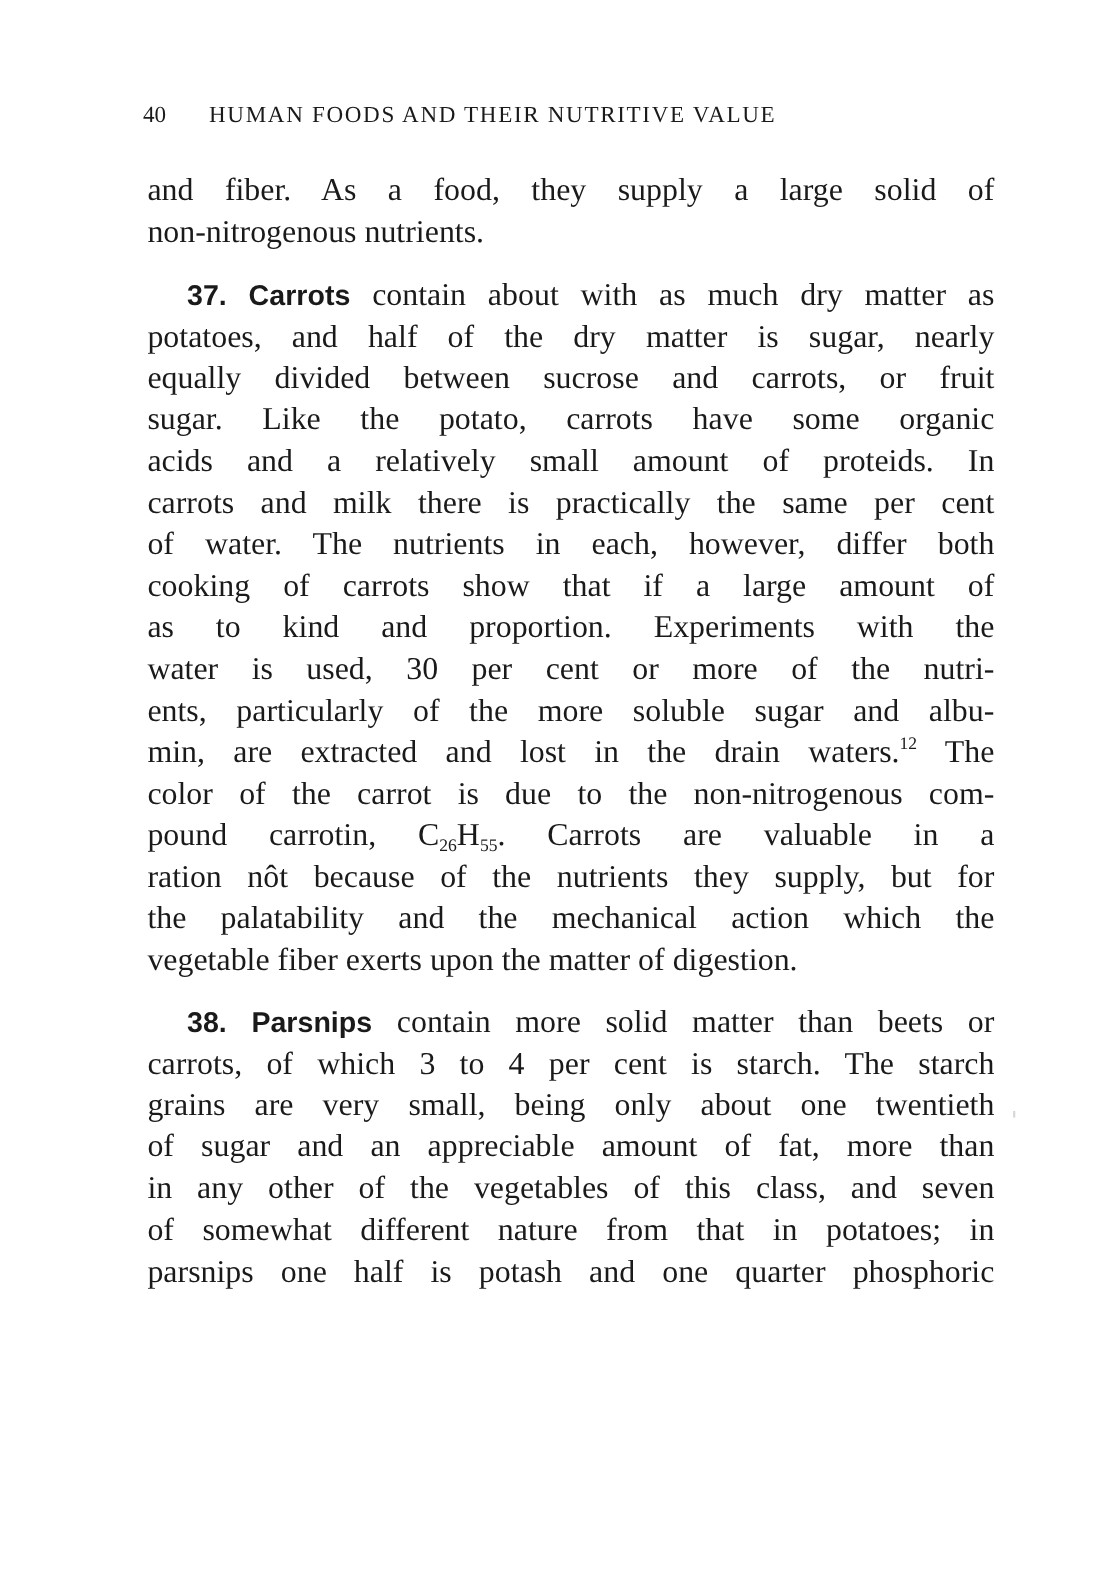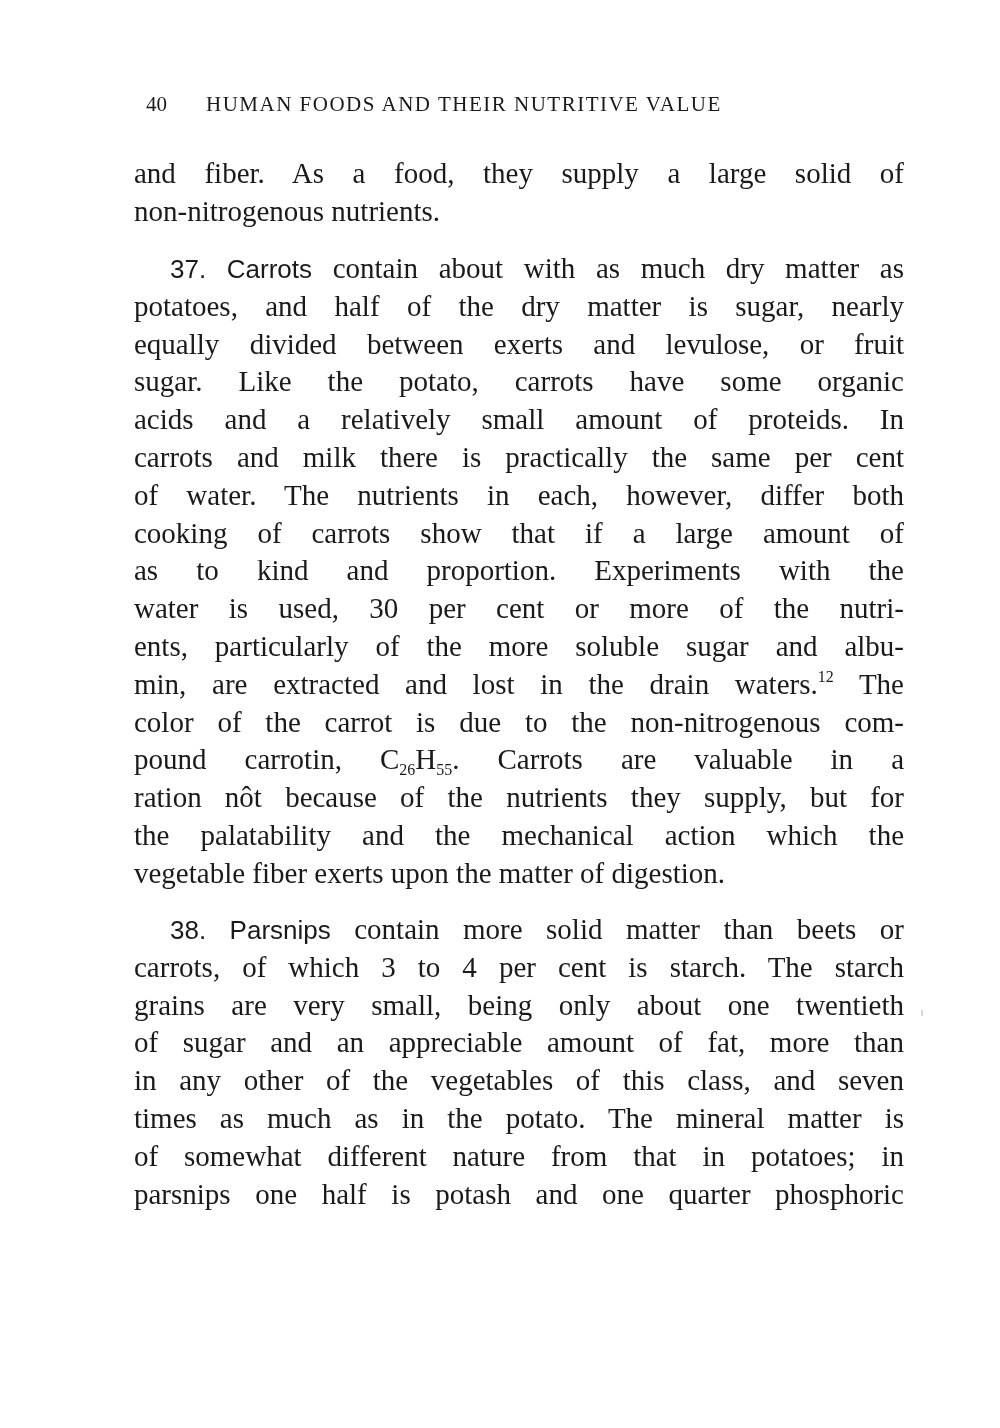--- a/index.html
+++ b/index.html
@@ -15,21 +15,21 @@
       color: #1a1a1a;
       font-family: "Liberation Serif", "DejaVu Serif", serif;
     }
     .page {
       position: absolute;
       left: 0; top: 0;
       width: 1000px; height: 1428px;
     }
     .running-head {
       position: absolute;
-      left: 146px;
+      left: 130px;
       top: 92px;
       width: 700px;
       font-size: 21px;
       letter-spacing: 1.5px;
       white-space: nowrap;
     }
     .running-head .page-number {
       display: inline-block;
       width: 60px;
       letter-spacing: 0;
@@ -52,21 +52,21 @@
       overflow: visible;
     }
     .line.last {
       text-align-last: left;
     }
     .line.indent {
       padding-left: 36px;
     }
     .sec-num, .sec-title {
       font-family: "Liberation Sans", "DejaVu Sans", sans-serif;
-      font-weight: normal;
+      font-weight: bold;
       font-size: 26px;
     }
     sup.fn {
       font-size: 16px;
       vertical-align: 12px;
       line-height: 0;
     }
     sub.chem {
       font-size: 16px;
       vertical-align: -6px;
@@ -94,21 +94,21 @@
   </div>
 
   <div class="textblock block1">
     <div class="line">and fiber.  As a food, they supply a large solid of</div>
     <div class="line last">non-nitrogenous nutrients.</div>
   </div>
 
   <div class="textblock block2">
     <div class="line indent"><span class="sec-num">37.</span> <span class="sec-title">Carrots</span><span> contain about with as much dry matter as</span></div>
     <div class="line">potatoes, and half of the dry matter is sugar, nearly</div>
-    <div class="line">equally divided between exerts and levulose, or fruit</div>
+    <div class="line">equally divided between sucrose and carrots, or fruit</div>
     <div class="line">sugar.  Like the potato, carrots have some organic</div>
     <div class="line">acids and a relatively small amount of proteids.  In</div>
     <div class="line">carrots and milk there is practically the same per cent</div>
     <div class="line">of water.  The nutrients in each, however, differ both</div>
     <div class="line">cooking of carrots show that if a large amount of</div>
     <div class="line">as to kind and proportion.  Experiments with the</div>
     <div class="line">water is used, 30 per cent or more of the nutri-</div>
     <div class="line">ents, particularly of the more soluble sugar and albu-</div>
     <div class="line"><span>min, are extracted and lost in the drain waters.</span><sup class="fn">12</sup><span>  The</span></div>
     <div class="line">color of the carrot is due to the non-nitrogenous com-</div>
@@ -117,19 +117,18 @@
     <div class="line">the palatability and the mechanical action which the</div>
     <div class="line last">vegetable fiber exerts upon the matter of digestion.</div>
   </div>
 
   <div class="textblock block3">
     <div class="line indent"><span class="sec-num">38.</span> <span class="sec-title">Parsnips</span><span> contain more solid matter than beets or</span></div>
     <div class="line">carrots, of which 3 to 4 per cent is starch.  The starch</div>
     <div class="line">grains are very small, being only about one twentieth</div>
     <div class="line">of sugar and an appreciable amount of fat, more than</div>
     <div class="line">in any other of the vegetables of this class, and seven</div>
-    <div class="line">times as much as in the potato.  The mineral matter is</div>
     <div class="line">of somewhat different nature from that in potatoes; in</div>
     <div class="line">parsnips one half is potash and one quarter phosphoric</div>
   </div>
 
   <div class="stray-mark"></div>
 </div>
 
 </body></html>

